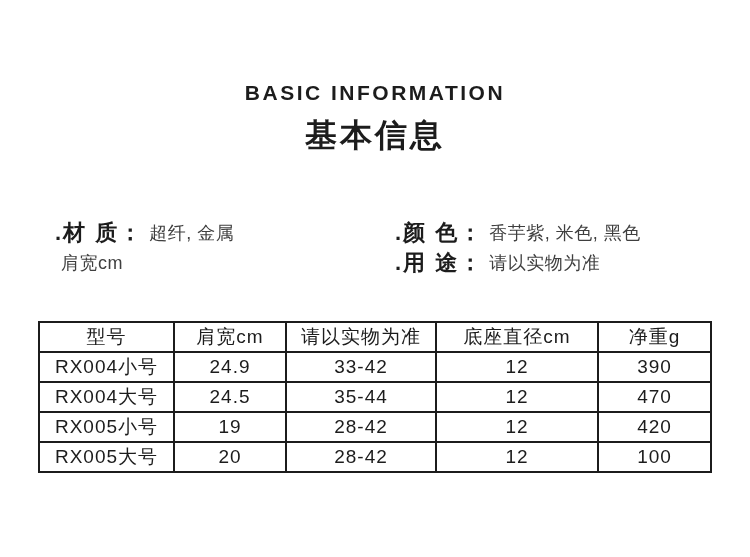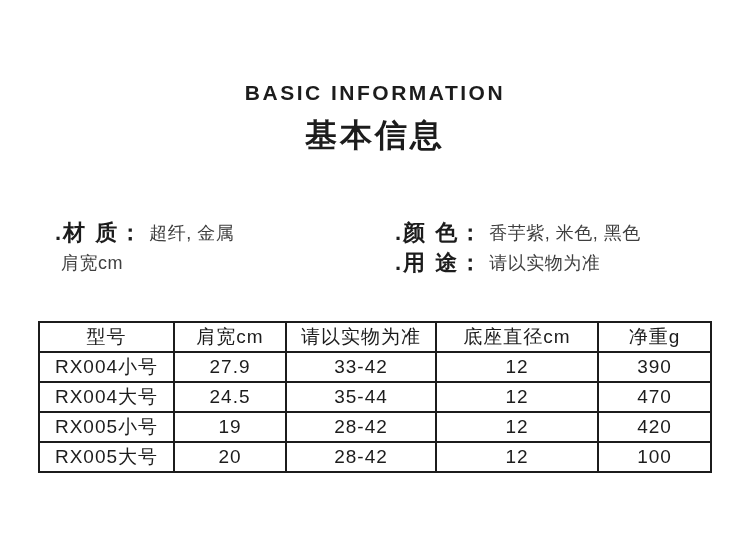--- a/index.html
+++ b/index.html
@@ -126,21 +126,21 @@
         <th>型号</th>
         <th>肩宽cm</th>
         <th>请以实物为准</th>
         <th>底座直径cm</th>
         <th>净重g</th>
       </tr>
     </thead>
     <tbody>
       <tr>
         <td>RX004小号</td>
-        <td>27.9</td>
+        <td>24.9</td>
         <td>33-42</td>
         <td>12</td>
         <td>390</td>
       </tr>
       <tr>
         <td>RX004大号</td>
         <td>24.5</td>
         <td>35-44</td>
         <td>12</td>
         <td>470</td>

